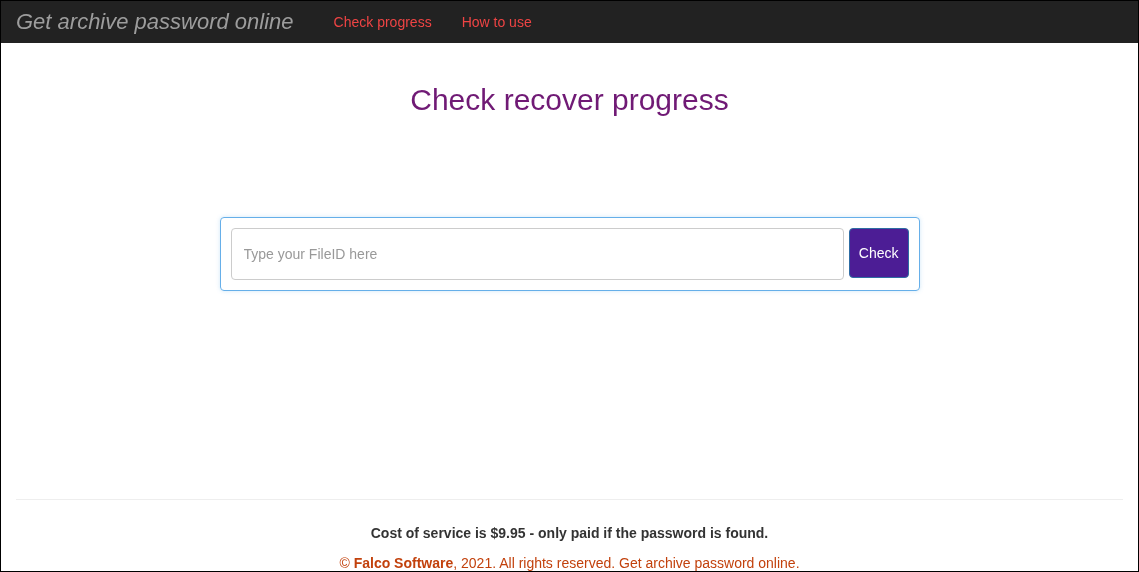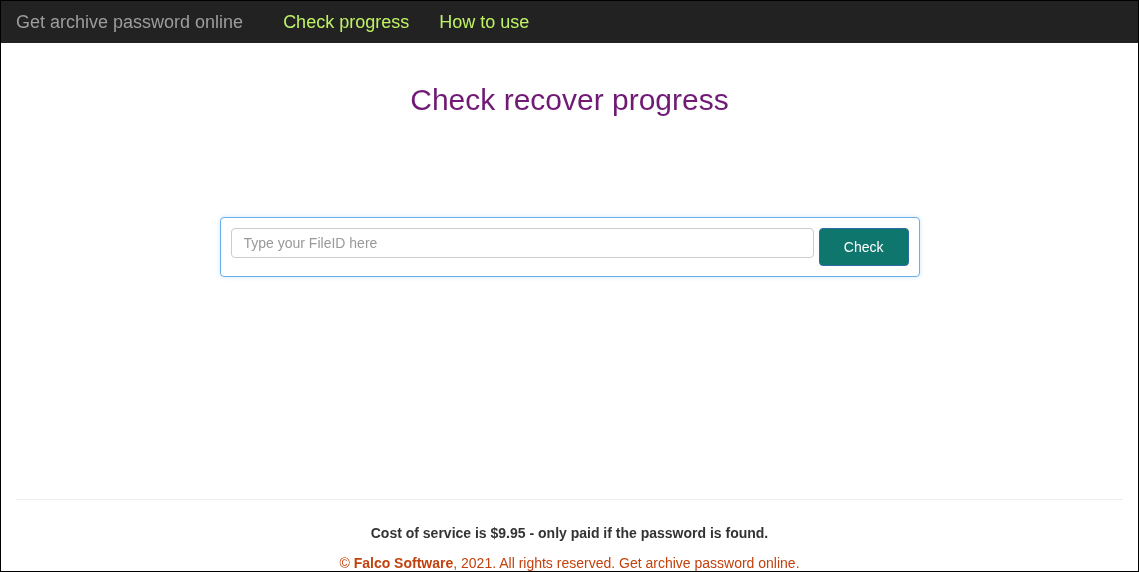--- a/index.html
+++ b/index.html
@@ -20,28 +20,29 @@
     }
     .navbar {
       background-color: #222;
       height: 42px;
       display: flex;
       align-items: center;
       padding: 0 15px;
     }
     .navbar-brand {
       color: #9d9d9d;
-      font-size: 18px;
+      font-size: 22px;
       padding: 0 15px 0 0;
       text-decoration: none;
       margin-right: 10px;
+      font-style: italic;
     }
     .nav-link {
-      color: #bef264;
-      font-size: 18px;
+      color: #ef4444;
+      font-size: 14px;
       padding: 0 15px;
       text-decoration: none;
       display: inline-block;
     }
     .container {
       max-width: 1100px;
       margin: 0 auto;
       padding: 0 15px;
     }
     .page-title {
@@ -57,38 +58,38 @@
       margin: 100px auto 0;
       border: 1px solid #66afe9;
       border-radius: 4px;
       padding: 10px;
       box-shadow: 0 0 4px rgba(102,175,233,.3);
       display: flex;
       gap: 5px;
     }
     .file-input {
       flex: 1;
-      height: 30px;
+      height: 52px;
       padding: 6px 12px;
       font-size: 14px;
       line-height: 1.42857143;
       color: #555;
       background-color: #fff;
       border: 1px solid #ccc;
       border-radius: 4px;
     }
     .file-input::placeholder {
       color: #999;
     }
     .check-btn {
-      height: 38px;
-      padding: 6px 24px;
+      height: 50px;
+      padding: 6px 9px;
       font-size: 14px;
       color: #fff;
-      background-color: #0f766e;
+      background-color: #4c1d95;
       border: 1px solid #2e6da4;
       border-radius: 4px;
       cursor: pointer;
     }
     .footer {
       position: absolute;
       bottom: 0;
       left: 0;
       right: 0;
       text-align: center;

